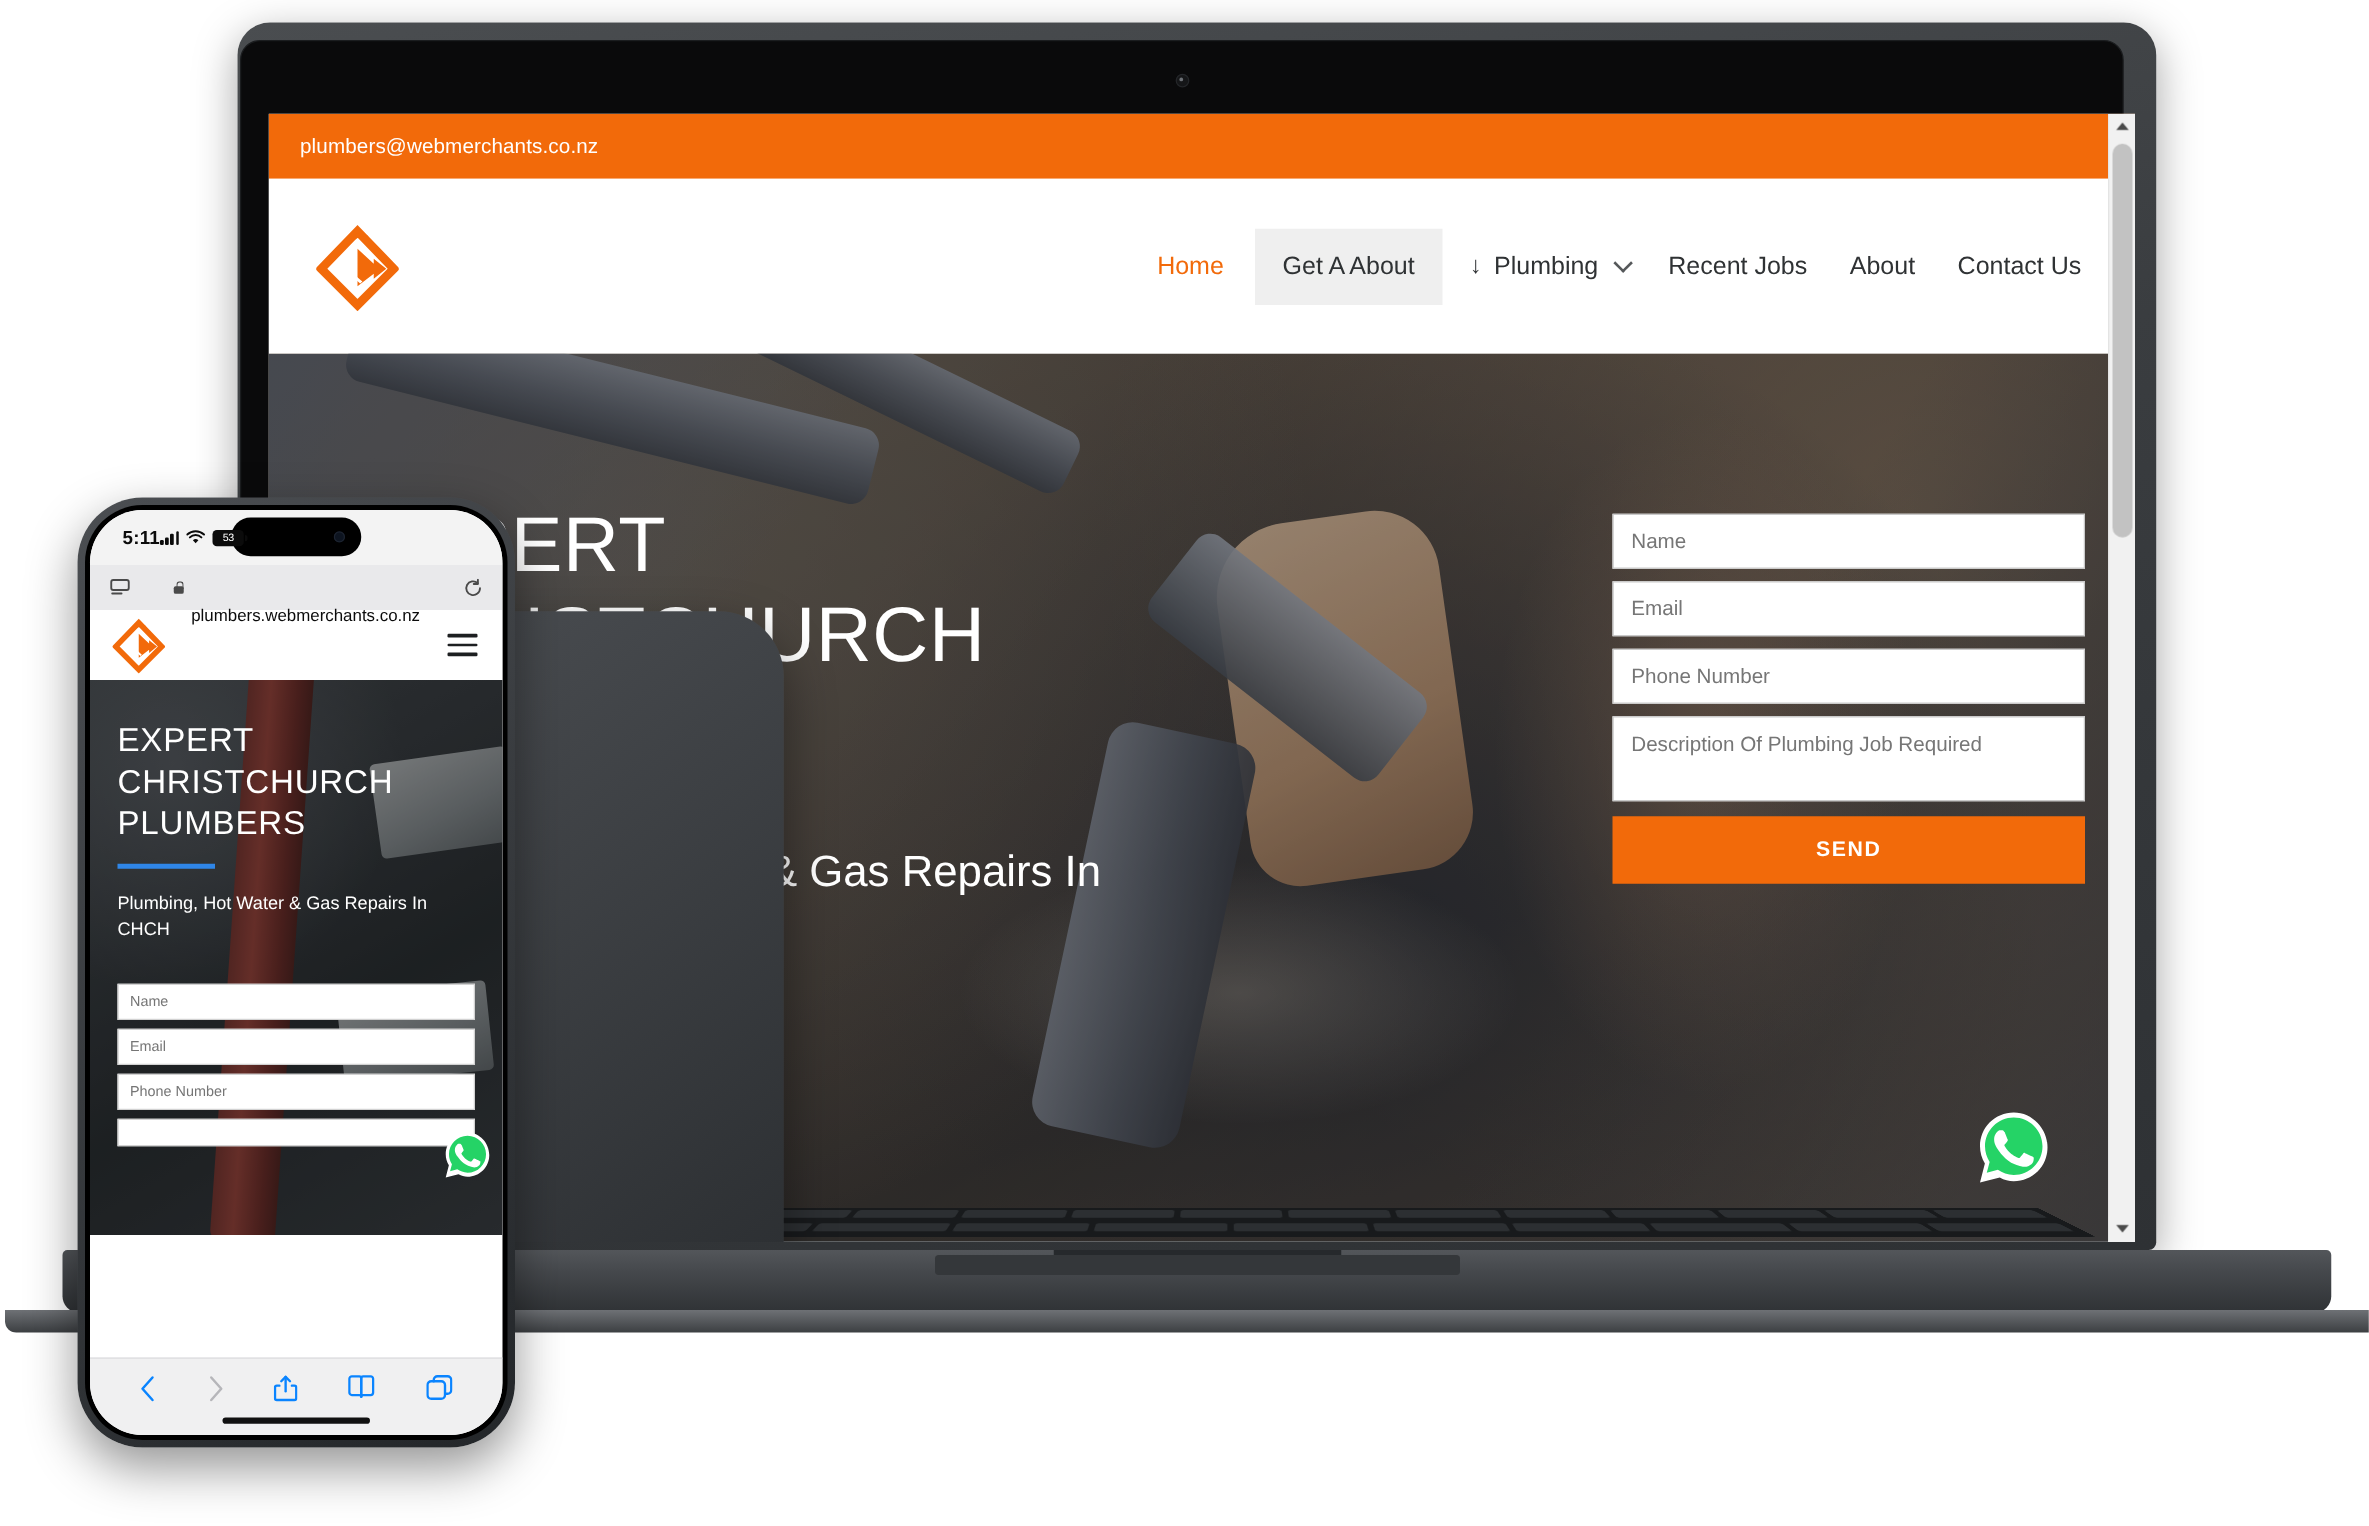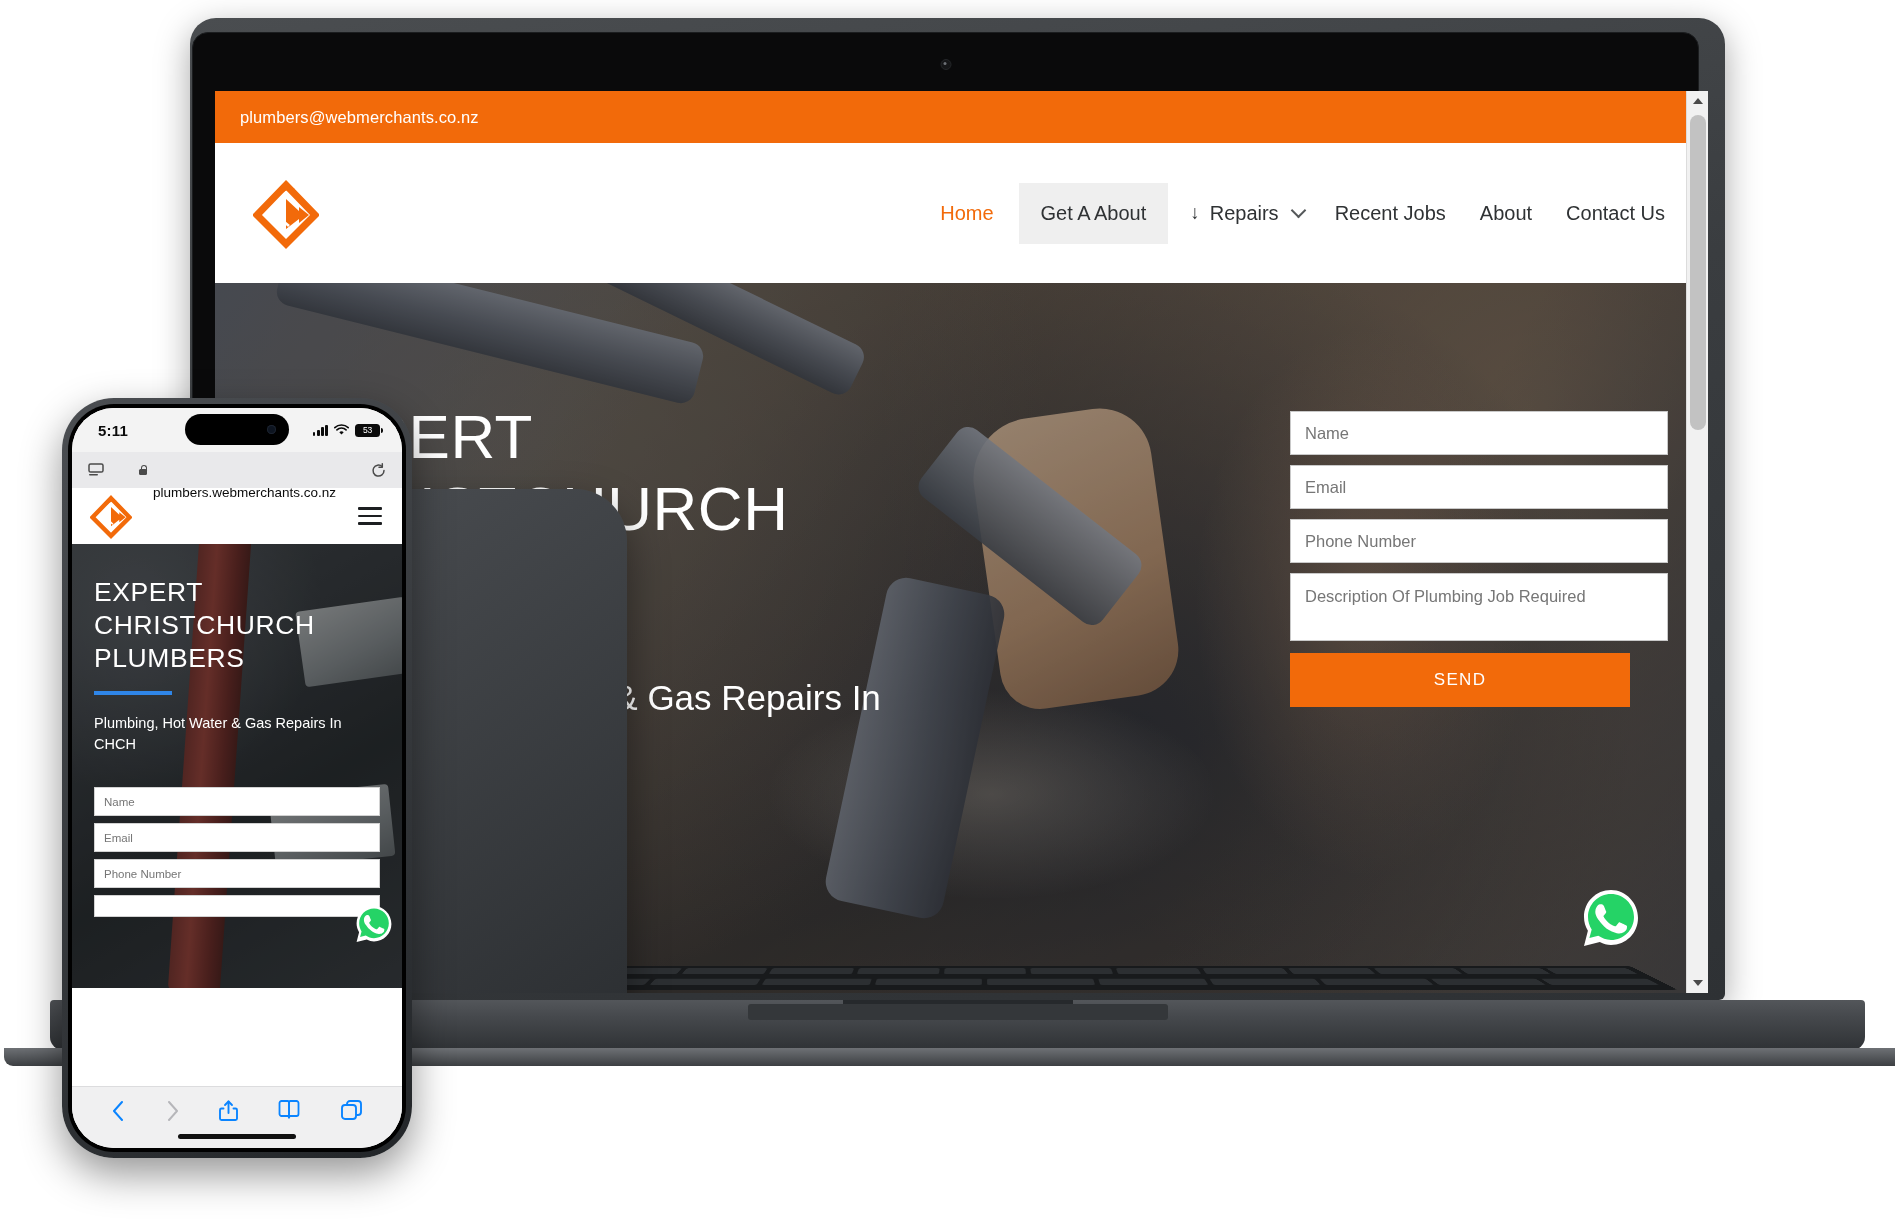--- a/index.html
+++ b/index.html
@@ -146,22 +146,22 @@
     flex: 0 0 378px; padding-top: 128px; position: relative; z-index: 6;
   }
   .ff {
     width: 378px; height: 44px; background:#fff; border:1px solid #c9c9c9;
     font-family: "Liberation Sans", sans-serif; font-size: 16.5px; color:#767676;
     padding: 0 14px; margin-bottom: 10px; display:block; outline:none;
   }
   .ff.area { height: 68px; padding-top: 12px; resize: none; line-height:1.3; margin-bottom: 12px;}
   .ff::placeholder { color:#767676; }
   .send {
-    width: 340px; height: 54px; background:#F26A0A; border:0; color:#fff;
-    font-family:"Liberation Sans", sans-serif; font-size:17px; font-weight:400;
+    width: 378px; height: 54px; background:#F26A0A; border:0; color:#fff;
+    font-family:"Liberation Sans", sans-serif; font-size:17px; font-weight:700;
     letter-spacing:1.3px; cursor:pointer;
   }
 
   .wa {
     position:absolute; right: 66px; bottom: 44px; width:62px; height:62px;
     z-index: 20;
   }
 
   
   .base {
@@ -202,21 +202,21 @@
   }
   .phone-inner {
     width:100%; height:100%; background:#000; border-radius:46px; padding:4px;
   }
   .phone-screen {
     position: relative; width:100%; height:100%; background:#fff;
     border-radius: 42px; overflow:hidden;
   }
   .statusbar {
     position:relative; height: 44px; background:#f3f3f3;
-    display:flex; align-items:center; justify-content:space-between;
+    display:flex; align-items:center; justify-content:flex-start;
     padding: 0 22px 0 26px;
   }
   .sb-time { font-size: 15px; font-weight:700; color:#0b0b0b; letter-spacing:.2px; }
   .dyn-island {
     position:absolute; left:50%; transform:translateX(-50%); top: 6px;
     width: 104px; height: 31px; background:#000; border-radius: 17px;
   }
   .dyn-island::after {
     content:""; position:absolute; right:13px; top:11px; width:9px;height:9px;
     border-radius:50%; background:#0d1420; box-shadow: inset 0 0 0 1px #1d2430;
@@ -347,21 +347,21 @@
                 <path d="M22 16 q10 -10 20 -4 q-9 -1 -16 7 z" fill="#F26A0A"></path>
                 <path d="M24 40 q7 4 12 9" stroke="#ffffff" stroke-width="2.5" fill="none"></path>
               </svg>
             </span>
 
             <nav class="mainnav">
               <span class="navitem home">Home</span>
               <span class="navquote">Get A About</span>
               <span class="navservices">
                 <span class="arr-down">↓</span>
-                <span>Repairs</span>
+                <span>Plumbing</span>
                 <span class="chev"></span>
               </span>
               <span class="navitem">Recent Jobs</span>
               <span class="navitem">About</span>
               <span class="navitem">Contact Us</span>
             </nav>
           </div>
 
           <div class="hero">
             <div class="pipe p1"></div>

